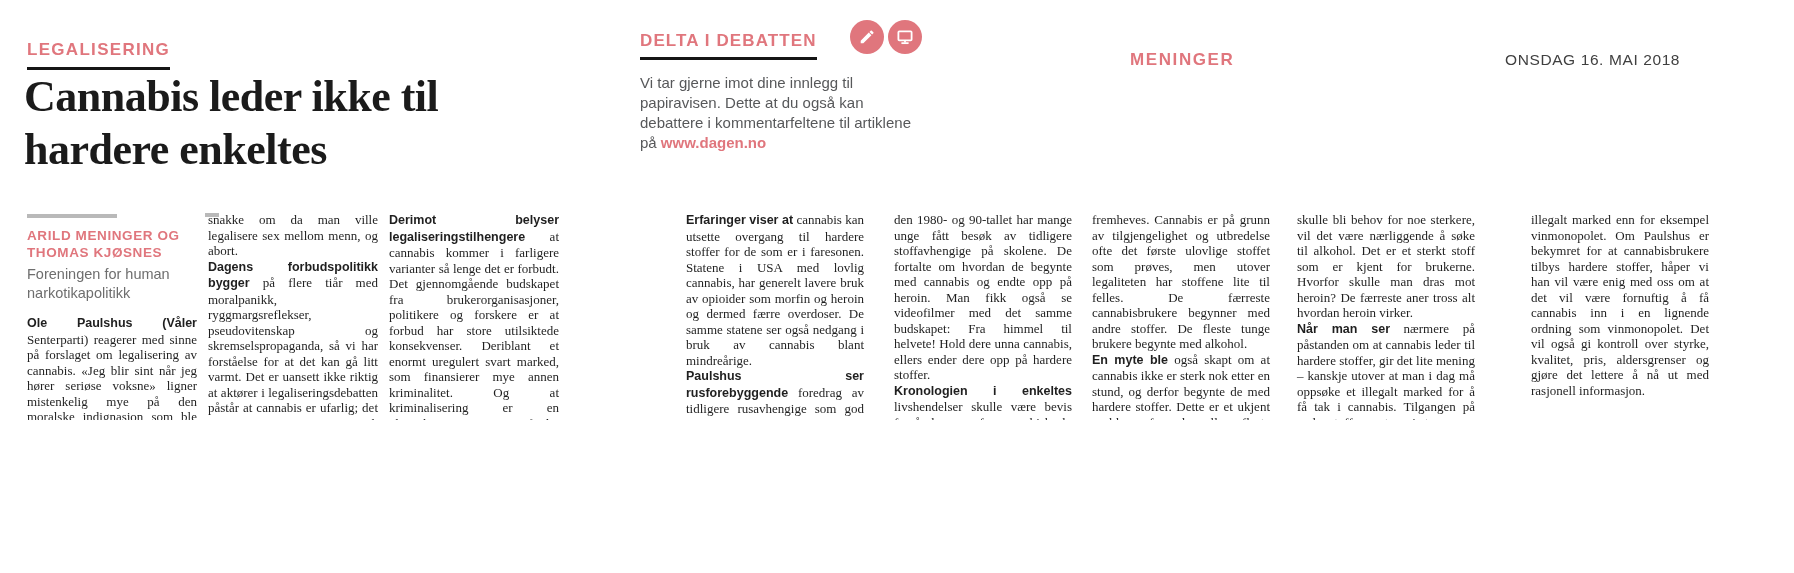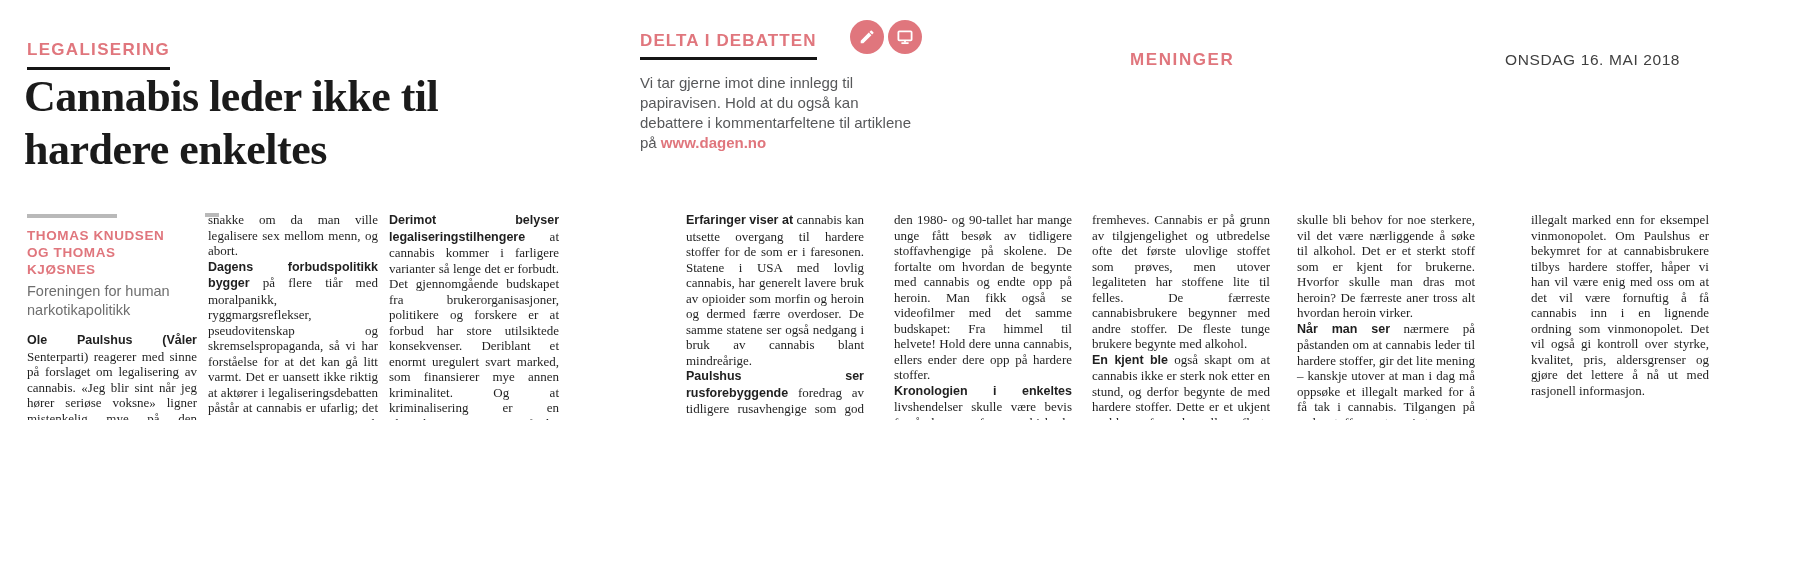--- a/index.html
+++ b/index.html
@@ -55,21 +55,21 @@
 <body>
 
 <div class="page">
 
   <div class="kicker kicker-left">LEGALISERING</div>
 
   <h1 class="headline">Cannabis leder ikke til hardere enkeltes</h1>
 
   <div class="delta">
     <div class="delta-kicker">DELTA I DEBATTEN</div>
-    <p class="delta-text"><span>Vi tar gjerne imot dine innlegg til papiravisen. Hold at du også kan debattere i kommentarfeltene til artiklene på </span><a class="delta-link">www.dagen.no</a></p>
+    <p class="delta-text"><span>Vi tar gjerne imot dine innlegg til papiravisen. Dette at du også kan debattere i kommentarfeltene til artiklene på </span><a class="delta-link">www.dagen.no</a></p>
   </div>
 
   <button class="icon-btn write">
     <span style="display:flex;">
       <svg width="18" height="18" viewBox="0 0 24 24">
         <path fill="#ffffff" d="M3.6 16.9V20.4h3.5L17.9 9.6l-3.5-3.5L3.6 16.9zM20.5 7c.4-.4.4-1 0-1.4l-2.1-2.1c-.4-.4-1-.4-1.4 0l-1.7 1.7 3.5 3.5L20.5 7z"></path>
       </svg>
     </span>
   </button>
   <button class="icon-btn online">
@@ -80,21 +80,21 @@
         <line x1="7.2" y1="20.2" x2="16.8" y2="20.2" stroke="#ffffff" stroke-width="2.4"></line>
       </svg>
     </span>
   </button>
 
   <div class="meninger">MENINGER</div>
   <div class="date">ONSDAG 16. MAI 2018</div>
 
   <div class="col c1">
     <div class="byline-rule"></div>
-    <div class="byline">THOMAS KNUDSEN OG THOMAS KJØSNES</div>
+    <div class="byline">ARILD MENINGER OG THOMAS KJØSNES</div>
     <div class="affiliation">Foreningen for human narkotikapolitikk</div>
     <div class="colbody">
         <p><span class="lead">Ole Paulshus (Våler</span> Senterparti) reagerer med sinne på forslaget om legalisering av cannabis. «Jeg blir sint når jeg hører seriøse voksne» ligner mistenkelig mye på den moralske indignasjon som ble vekket ved innføring av skadereduksjon og menneskerettigheter på rusfeltet. For ikke å</p>
       </div>
   </div>
 
   <div class="dash"></div>
 
   <div class="col c2">
       <p>snakke om da man ville legalisere sex mellom menn, og abort.</p>
@@ -106,21 +106,21 @@
   <div class="col c4">
       <p><span class="lead">Erfaringer viser at</span> cannabis kan utsette overgang til hardere stoffer for de som er i faresonen. Statene i USA med lovlig cannabis, har generelt lavere bruk av opioider som morfin og heroin og dermed færre overdoser. De samme statene ser også nedgang i bruk av cannabis blant mindreårige.</p>
       <p><span class="lead">Paulshus ser rusforebyggende</span> foredrag av tidligere rusavhengige som god investering i kampen mot narkotika. Si-</p>
     </div>
   <div class="col c5">
       <p>den 1980- og 90-tallet har mange unge fått besøk av tidligere stoffavhengige på skolene. De fortalte om hvordan de begynte med cannabis og endte opp på heroin. Man fikk også se videofilmer med det samme budskapet: Fra himmel til helvete! Hold dere unna cannabis, ellers ender dere opp på hardere stoffer.</p>
       <p><span class="lead">Kronologien i enkeltes</span> livshendelser skulle være bevis for å skremme fra cannabisbruk. Men da må kun illegal rusmiddelbruk</p>
     </div>
   <div class="col c6">
       <p>fremheves. Cannabis er på grunn av tilgjengelighet og utbredelse ofte det første ulovlige stoffet som prøves, men utover legaliteten har stoffene lite til felles. De færreste cannabisbrukere begynner med andre stoffer. De fleste tunge brukere begynte med alkohol.</p>
-      <p><span class="lead">En kjent ble</span> også skapt om at cannabis ikke er sterk nok etter en stund, og derfor begynte de med hardere stoffer. Dette er et ukjent problem for de aller fleste cannabisbrukere. Og hvis det</p>
+      <p><span class="lead">En myte ble</span> også skapt om at cannabis ikke er sterk nok etter en stund, og derfor begynte de med hardere stoffer. Dette er et ukjent problem for de aller fleste cannabisbrukere. Og hvis det</p>
     </div>
   <div class="col c7">
       <p>skulle bli behov for noe sterkere, vil det være nærliggende å søke til alkohol. Det er et sterkt stoff som er kjent for brukerne. Hvorfor skulle man dras mot heroin? De færreste aner tross alt hvordan heroin virker.</p>
       <p><span class="lead">Når man ser</span> nærmere på påstanden om at cannabis leder til hardere stoffer, gir det lite mening – kanskje utover at man i dag må oppsøke et illegalt marked for å få tak i cannabis. Tilgangen på andre stoffer er større i et</p>
     </div>
   <div class="col c8">
       <p>illegalt marked enn for eksempel vinmonopolet. Om Paulshus er bekymret for at cannabisbrukere tilbys hardere stoffer, håper vi han vil være enig med oss om at det vil være fornuftig å få cannabis inn i en lignende ordning som vinmonopolet. Det vil også gi kontroll over styrke, kvalitet, pris, aldersgrenser og gjøre det lettere å nå ut med rasjonell informasjon.</p>
     </div>
 
   <div class="bottom-rule"></div>

